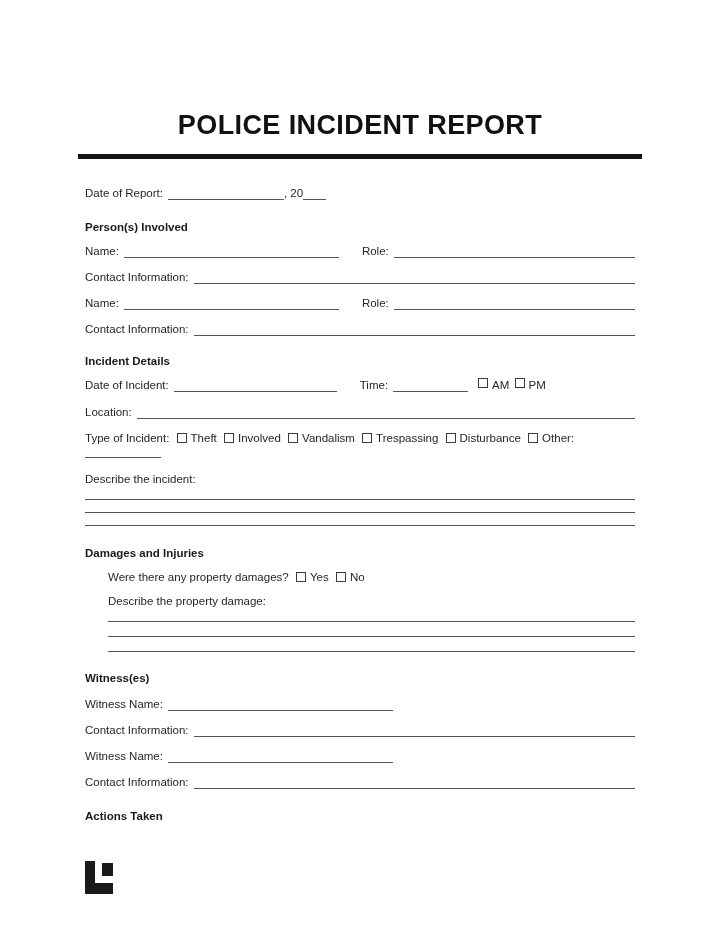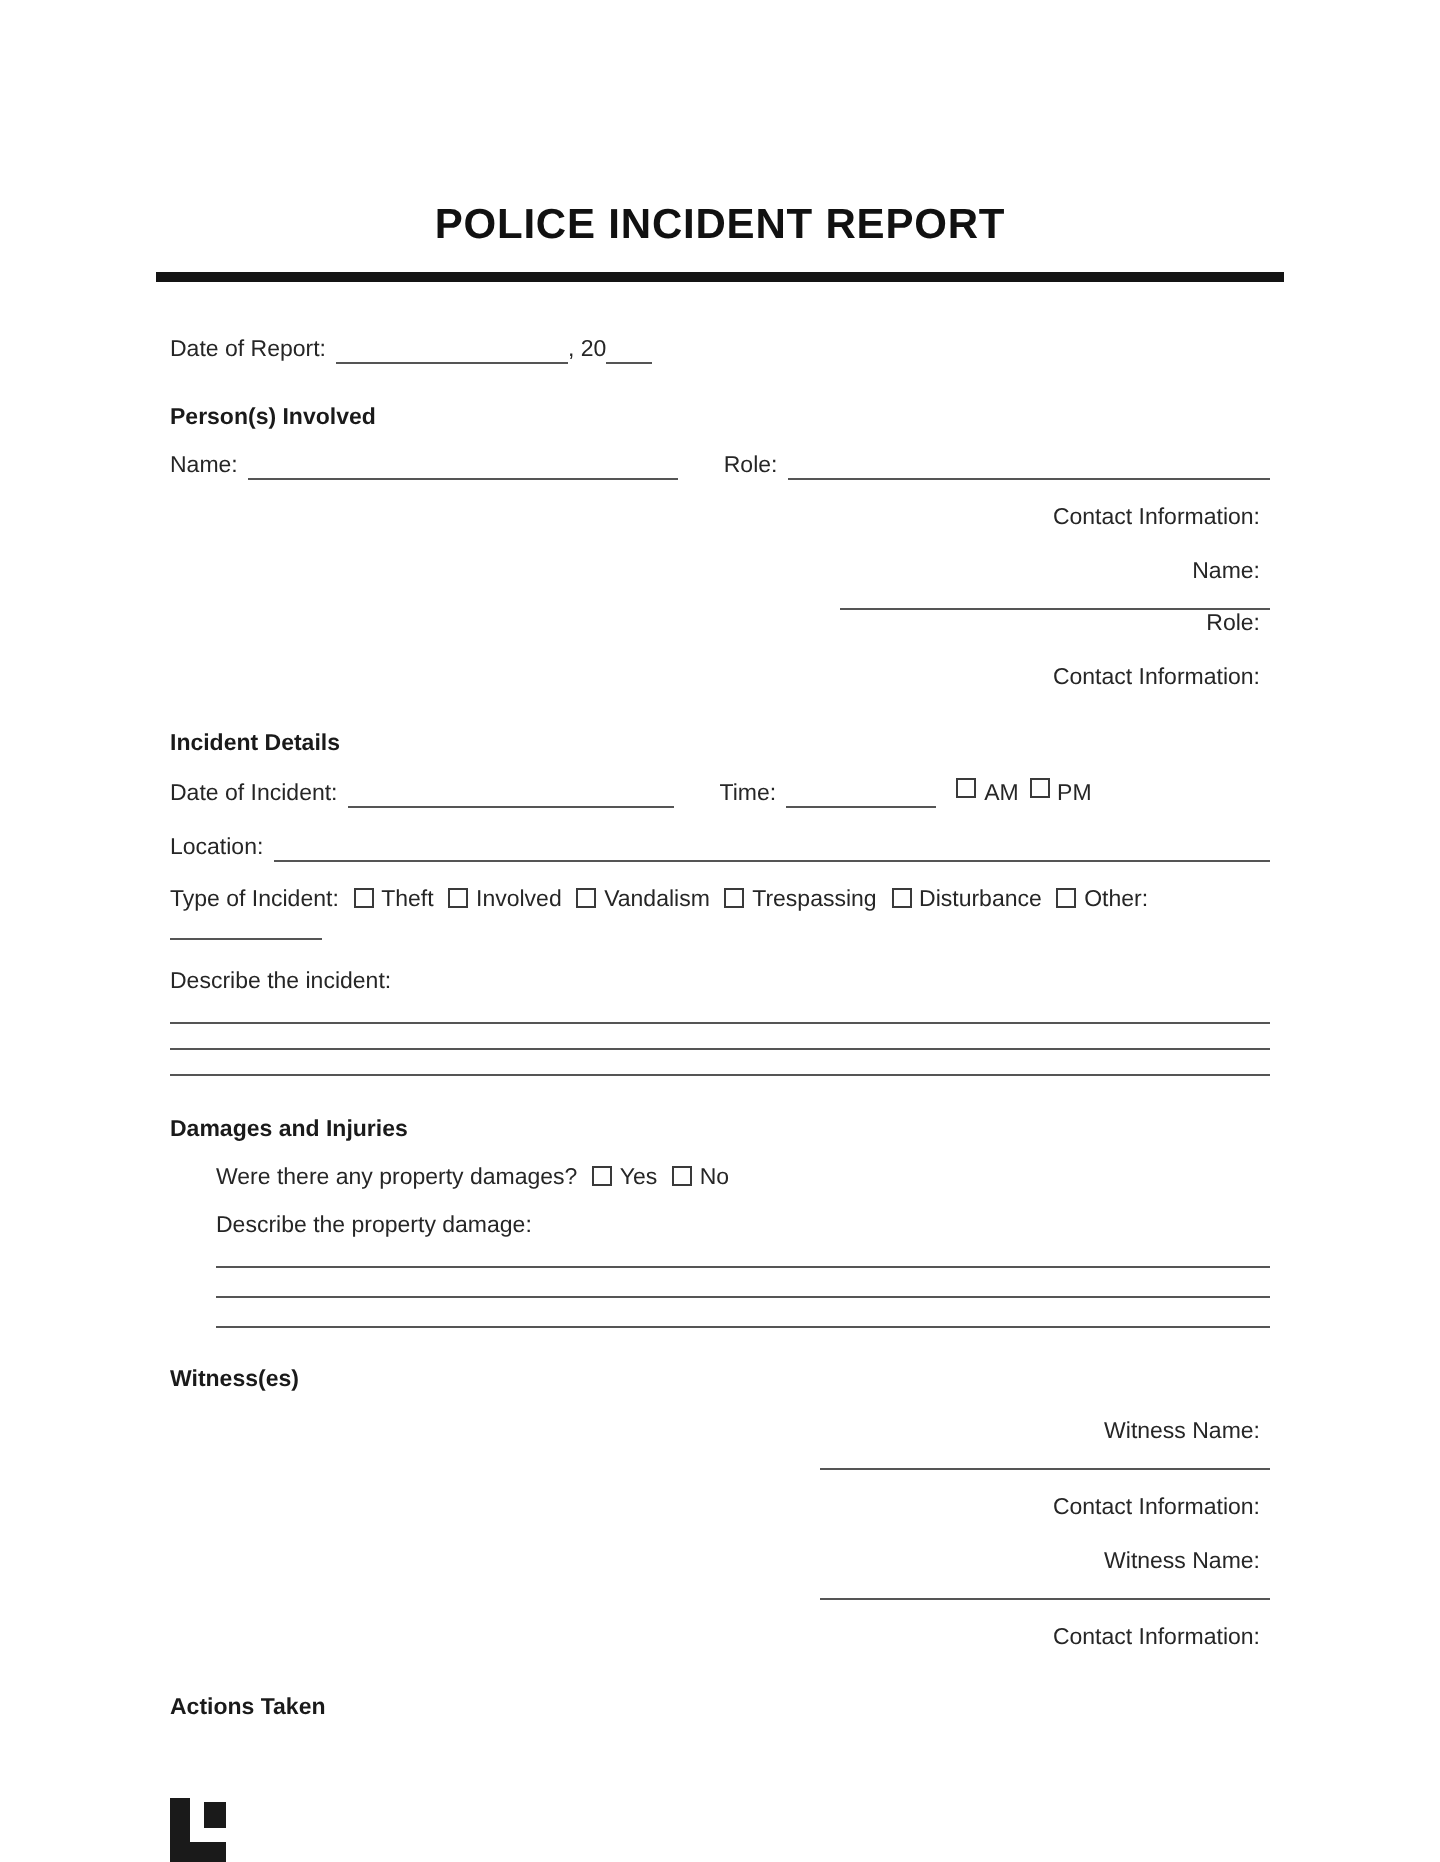--- a/index.html
+++ b/index.html
@@ -8,22 +8,22 @@
     width:720px;height:931px;
     background:#ffffff;
     box-sizing:border-box;
     padding:96px 85px 0 85px;
     font-family:"Liberation Sans", sans-serif;
     font-size:11.5px;
     color:#262626;
     overflow:hidden;
   }
   .title{
-    margin:4px;
-    font-size:21px;
+    margin:16px;
+    font-size:27px;
     line-height:26px;
     font-weight:bold;
     letter-spacing:.4px;
     text-align:center;
     color:#111111;
   }
   .title-rule{height:5px;background:#141414;margin:10px -7px 0 -7px;}
 
   .sec{font-weight:bold;line-height:14px;color:#1a1a1a;}
 
@@ -47,21 +47,21 @@
 
   .wline{border-bottom:1px solid #555555;height:0;}
 
   .cols{display:flex;margin-top:10px;}
   .col-left{width:260px;flex:none;}
   .col-right{flex:1;}
 
   
   .mt27{margin-top:27px;} .mt20{margin-top:20px;} .mt19{margin-top:19px;}
   .mt18{margin-top:18px;} .mt14{margin-top:14px;} .mt13{margin-top:13px;}
-  .mt12{margin-top:12px;flex-direction:column;} .mt10{margin-top:10px;} .mt9{margin-top:9px;}
+  .mt12{margin-top:12px;} .mt10{margin-top:10px;} .mt9{margin-top:9px;}
   .mt38{margin-top:38px;}
 
   .w116{width:116px;} .w23{width:23px;} .w215{width:215px;} .w163{width:163px;}
   .w75{width:75px;} .w76{width:76px;} .w225{width:225px;}
 
   .logo{position:relative;width:28px;height:33px;}
   .logo-bar-left{position:absolute;left:0;top:0;width:10px;height:100%;background:#1a1a1a;}
   .logo-bar-bottom{position:absolute;left:0;bottom:0;width:100%;height:11px;background:#1a1a1a;}
   .logo-block-tr{position:absolute;right:0;top:2px;width:11px;height:13px;background:#1a1a1a;}
 </style>

